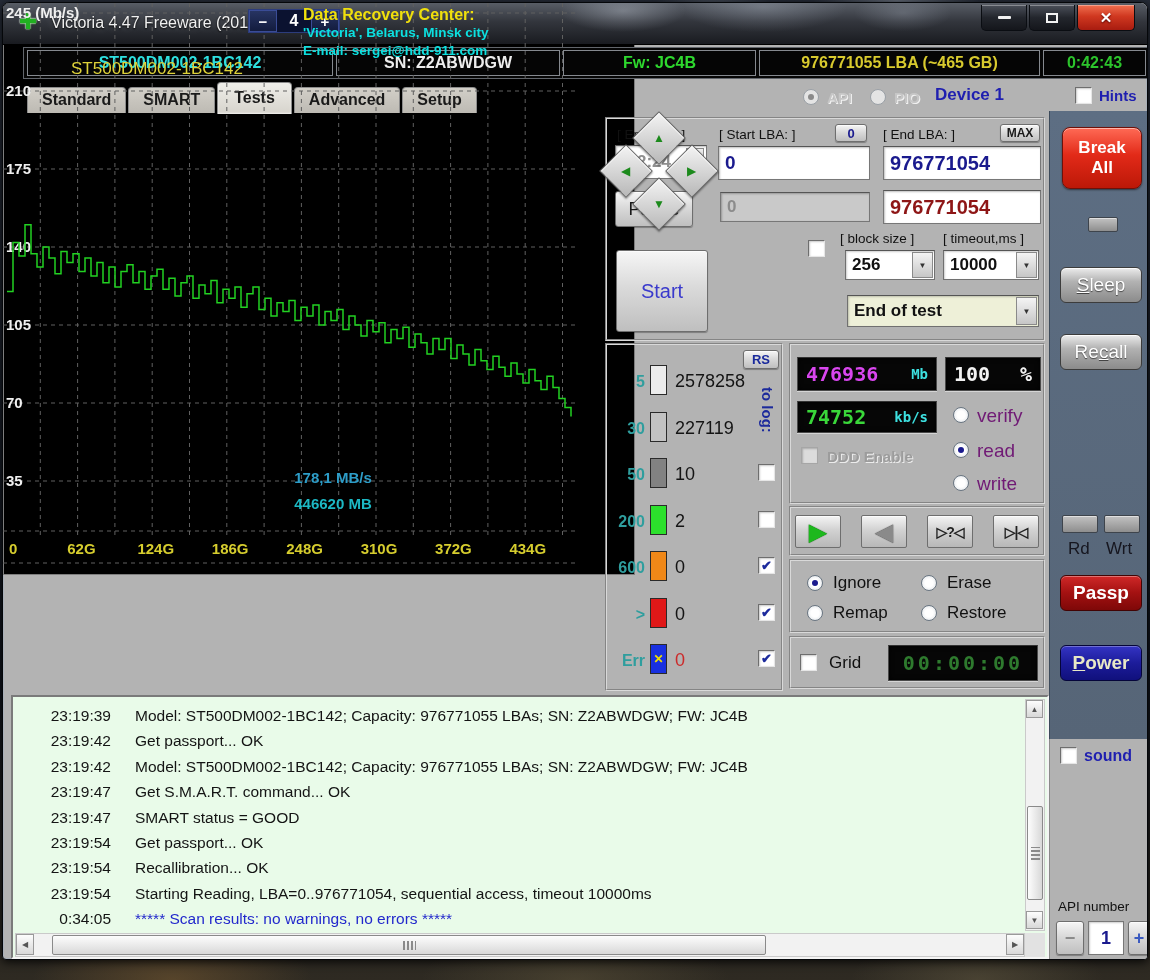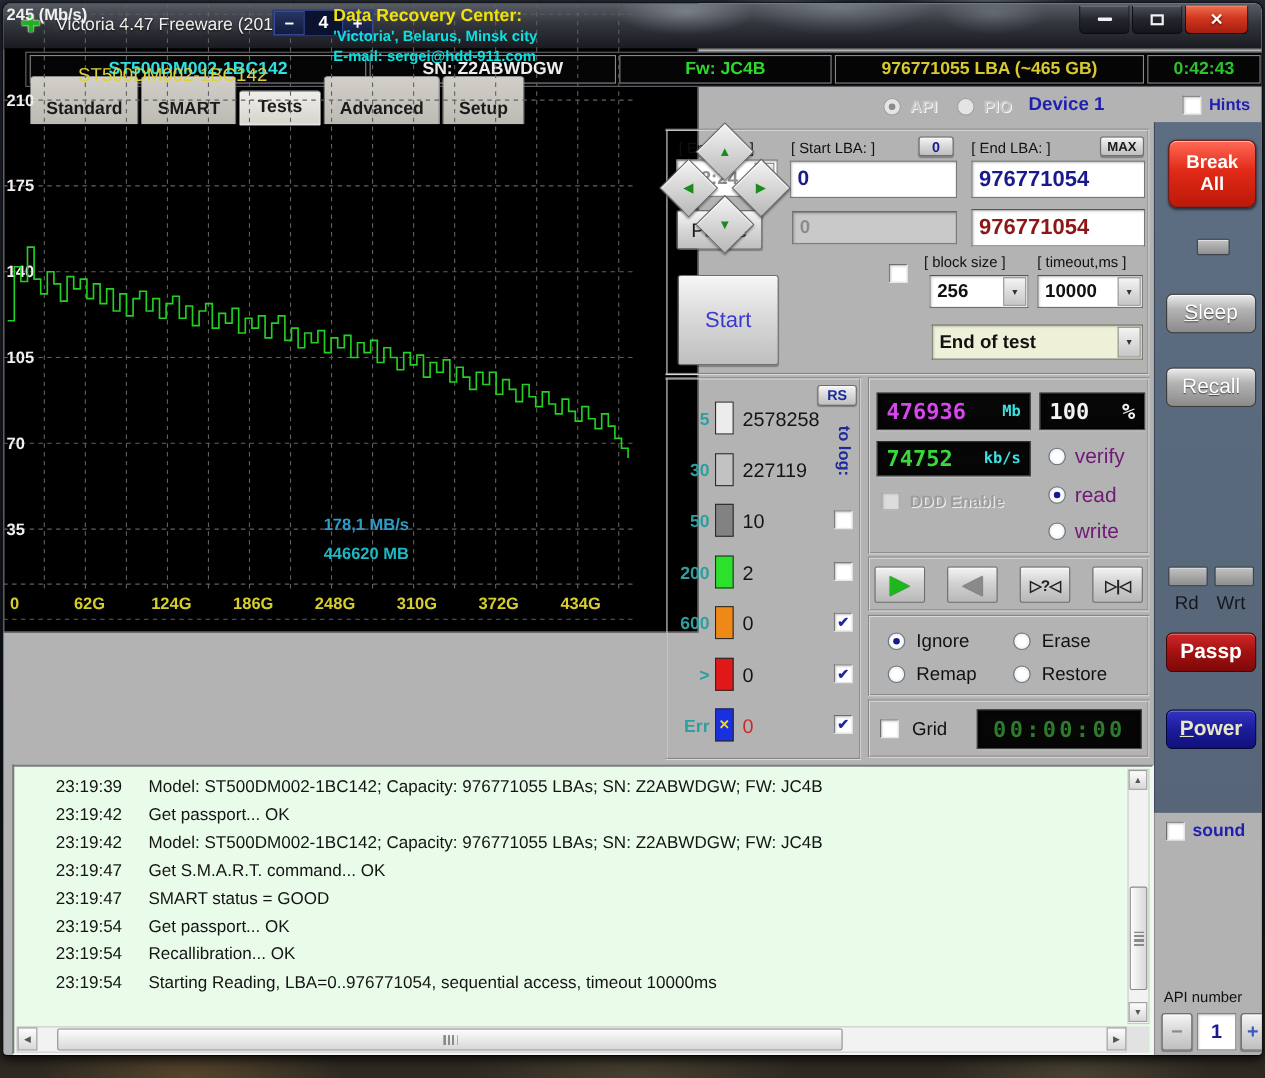--- a/index.html
+++ b/index.html
@@ -40,21 +40,21 @@
   .info-box{position:absolute;top:2px;height:26px;background:#050505;border:1px solid #85898f;
     display:flex;align-items:center;justify-content:center;font-weight:bold;font-size:16px;white-space:nowrap}
   #i-model{left:3px;width:306px;color:#2ee0e0}
   #i-sn{left:312px;width:224px;color:#ededed}
   #i-fw{left:539px;width:193px;color:#2ed82e}
   #i-lba{left:735px;width:281px;color:#d8ca2e}
   #i-time{left:1019px;width:103px;color:#2cc42c}
   
   #tabs{left:24px;top:78px;height:32px;display:flex;align-items:flex-end;gap:2px}
   .tab{background:linear-gradient(#d2cfc8,#bdbab3);border:1px solid #8c8c8c;border-bottom:none;
-    border-radius:4px 4px 0 0;padding:21px 14px 4px;font-weight:bold;font-size:16px;color:#1a1a1a}
+    border-radius:4px 4px 0 0;padding:3px 14px 4px;font-weight:bold;font-size:16px;color:#1a1a1a}
   .tab.active{background:linear-gradient(#efeee9,#d6d3cc);padding:6px 16px 7px;position:relative;top:1px;
     box-shadow:0 -1px 2px rgba(255,255,255,.7) inset}
   .radio{position:absolute;width:16px;height:16px;border-radius:50%;border:1px solid #6a7682;
     background:radial-gradient(#ffffff 40%,#d8dde2)}
   .radio.sel::after{content:"";position:absolute;left:4px;top:4px;width:6px;height:6px;border-radius:50%;background:#1a1a8e}
   .radio.dis{border-color:#9aa0a6;background:#e4e4e4}
   .radio.dis.sel::after{background:#8a8a8a}
   .dis-label{color:#c6c6c6;text-shadow:1px 1px 0 #f2f2f2;font-weight:bold;font-size:15px}
   #device-label{left:932px;top:82px;color:#1f1fb0;font-weight:bold;font-size:17px}
   .checkbox{position:absolute;width:17px;height:17px;background:#fff;border:1px solid #6e6e6e;
@@ -537,20 +537,24 @@
             <span class="log-msg">Get passport... OK</span>
           </div>
           <div class="log-row" style="top: 160.4px;">
             <span class="log-time">23:19:54</span>
             <span class="log-msg">Recallibration... OK</span>
           </div>
           <div class="log-row" style="top: 185.8px;">
             <span class="log-time">23:19:54</span>
             <span class="log-msg">Starting Reading, LBA=0..976771054, sequential access, timeout 10000ms</span>
           </div>
+          <div class="log-row" style="top: 211.2px;">
+            <span class="log-time">0:34:05</span>
+            <span class="log-msg" style="color: rgb(34, 40, 204);">***** Scan results: no warnings, no errors *****</span>
+          </div>
         </div>
       <div id="vsb" class="sb-track">
         <div class="sb-btn" style="left:0;top:0;width:17px;height:18px">
             <span>▲</span>
           </div>
         <div id="vsb-thumb" class="sb-thumb"></div>
         <div class="sb-btn" style="left:0;top:211px;width:17px;height:18px">
             <span>▼</span>
           </div>
       </div>

